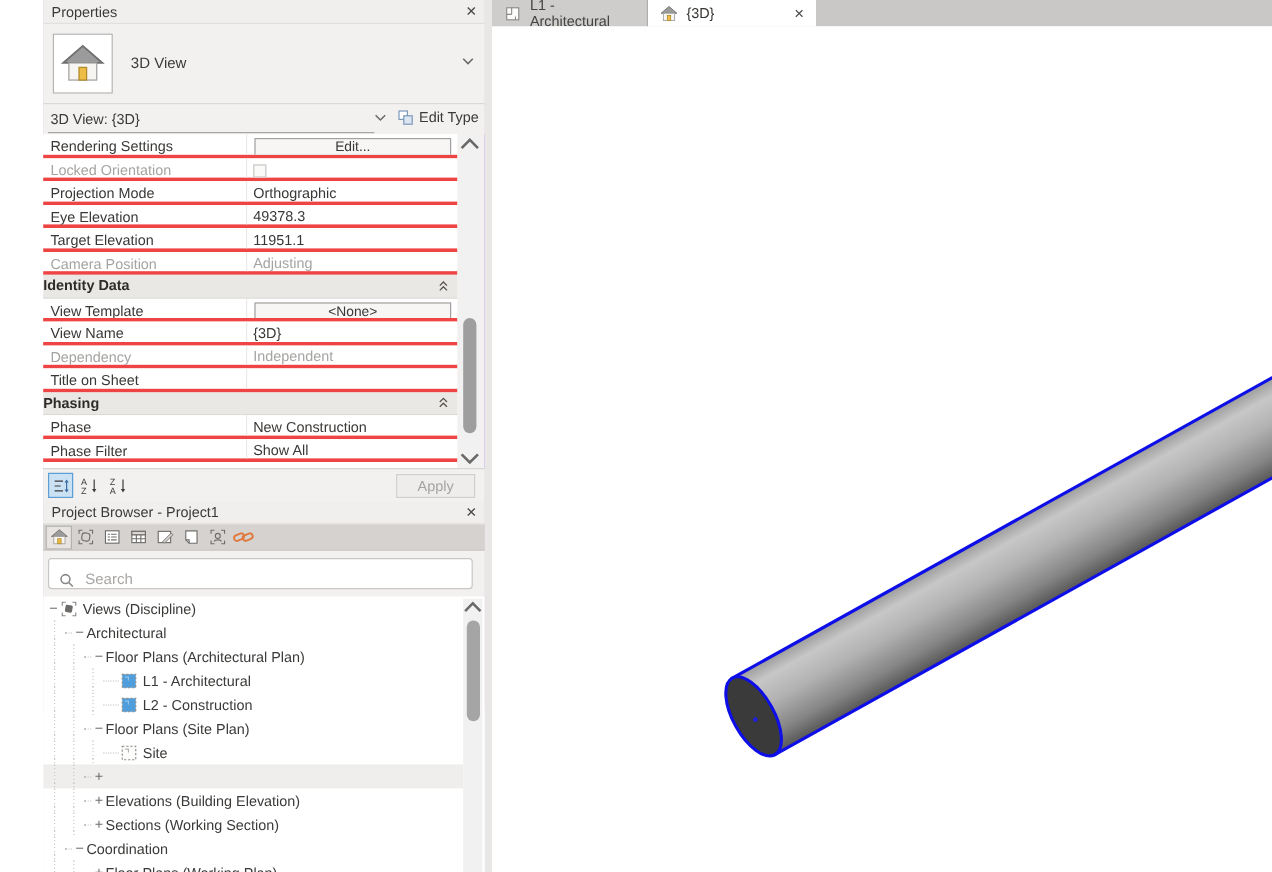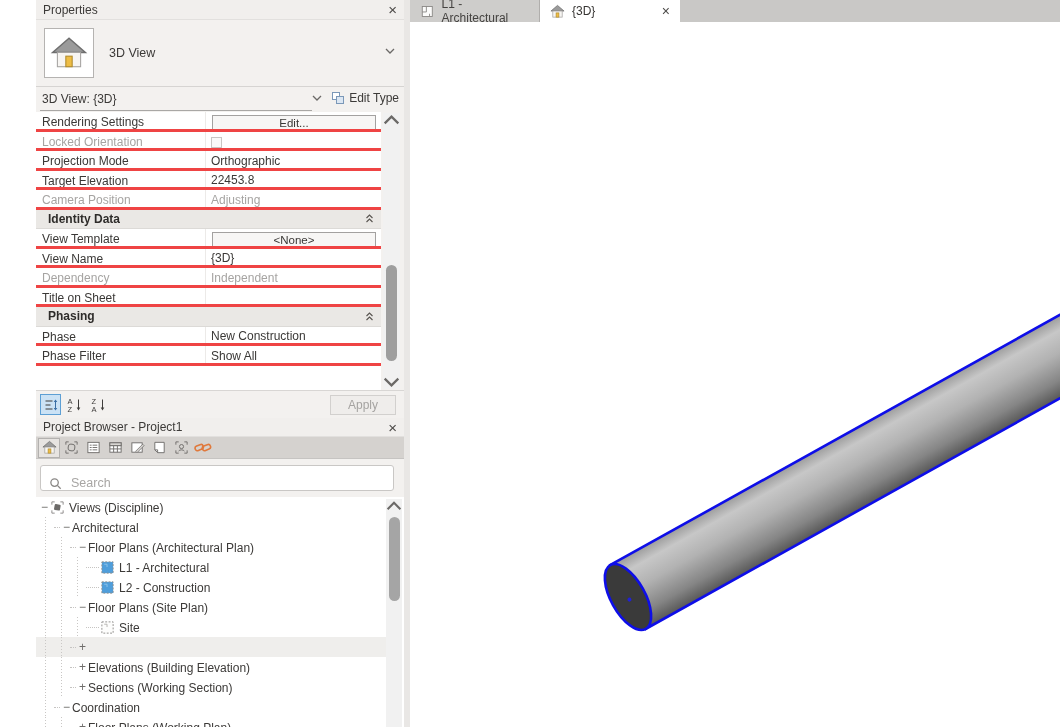--- a/index.html
+++ b/index.html
@@ -33,21 +33,21 @@
 
   
   #prop-grid { position:absolute; left:0; top:112px; width:345px; height:278px; background:#fff; }
   .prow { height:19.5px; display:flex; border-bottom:3px solid #ef4444; background:#fff; }
   .prow .pname { width:170px; padding:3px 2px 0 6px; font-size:12px; color:#3a3836;
                  border-right:1px solid #eceae8; overflow:hidden; white-space:nowrap; }
   .prow .pval  { flex:1; padding:3px 2px 0 5px; font-size:12px; color:#3a3836;
                  overflow:hidden; white-space:nowrap; display:flex; align-items:center; }
   .prow.disabled .pname, .prow.disabled .pval { color:#a6a4a2; }
   .prow.section { background:#eae8e5; border-bottom:1px solid #dcdad7; align-items:center; }
-  .prow.section .sname { font-size:12px; font-weight:bold; color:#2e2c2a; padding-left:12px; flex:1; }
+  .prow.section .sname { font-size:12px; font-weight:bold; color:#2e2c2a; padding-left:0; flex:1; }
   .prow.section .coll { margin-right:7px; display:flex; }
   .pbtn { flex:1; margin:1.5px 3px 0 1px; height:15px; border:1px solid #a3a1a0; background:#f7f6f5;
           font-size:11.5px; color:#3a3836; text-align:center; line-height:14px; }
   .pchk { width:11px; height:11px; margin-top:3px; border:1px solid #c8c6c4; background:#fafaf9; }
 
   
   #grid-scroll { position:absolute; top:113px; right:4px; width:17px; height:276px; background:#f1f1f1; }
   #grid-scroll .thumb { position:absolute; left:3px; top:152px; width:11px; height:96px;
                         background:#9e9e9e; border-radius:6px; }
   .sb-arrow { position:absolute; left:0; width:17px; height:14px; display:flex;
@@ -163,22 +163,26 @@
           <span class="pname">Locked Orientation</span>
           <span class="pval">
             <span class="pchk"></span>
           </span>
         </div>
         <div class="prow">
           <span class="pname">Projection Mode</span>
           <span class="pval">Orthographic</span>
         </div>
         <div class="prow">
+          <span class="pname">Eye Elevation</span>
+          <span class="pval">49378.3</span>
+        </div>
+        <div class="prow">
           <span class="pname">Target Elevation</span>
-          <span class="pval">22453.8</span>
+          <span class="pval">11951.1</span>
         </div>
         <div class="prow disabled">
           <span class="pname">Camera Position</span>
           <span class="pval">Adjusting</span>
         </div>
         <div class="prow section">
           <span class="sname">Identity Data</span>
           <span class="coll ic">
             <svg viewBox="0 0 8 9" width="9" height="9">
               <path d="M1 4 L4 1 L7 4 M1 8 L4 5 L7 8" fill="none" stroke="#57534f" stroke-width="1.1"></path>

